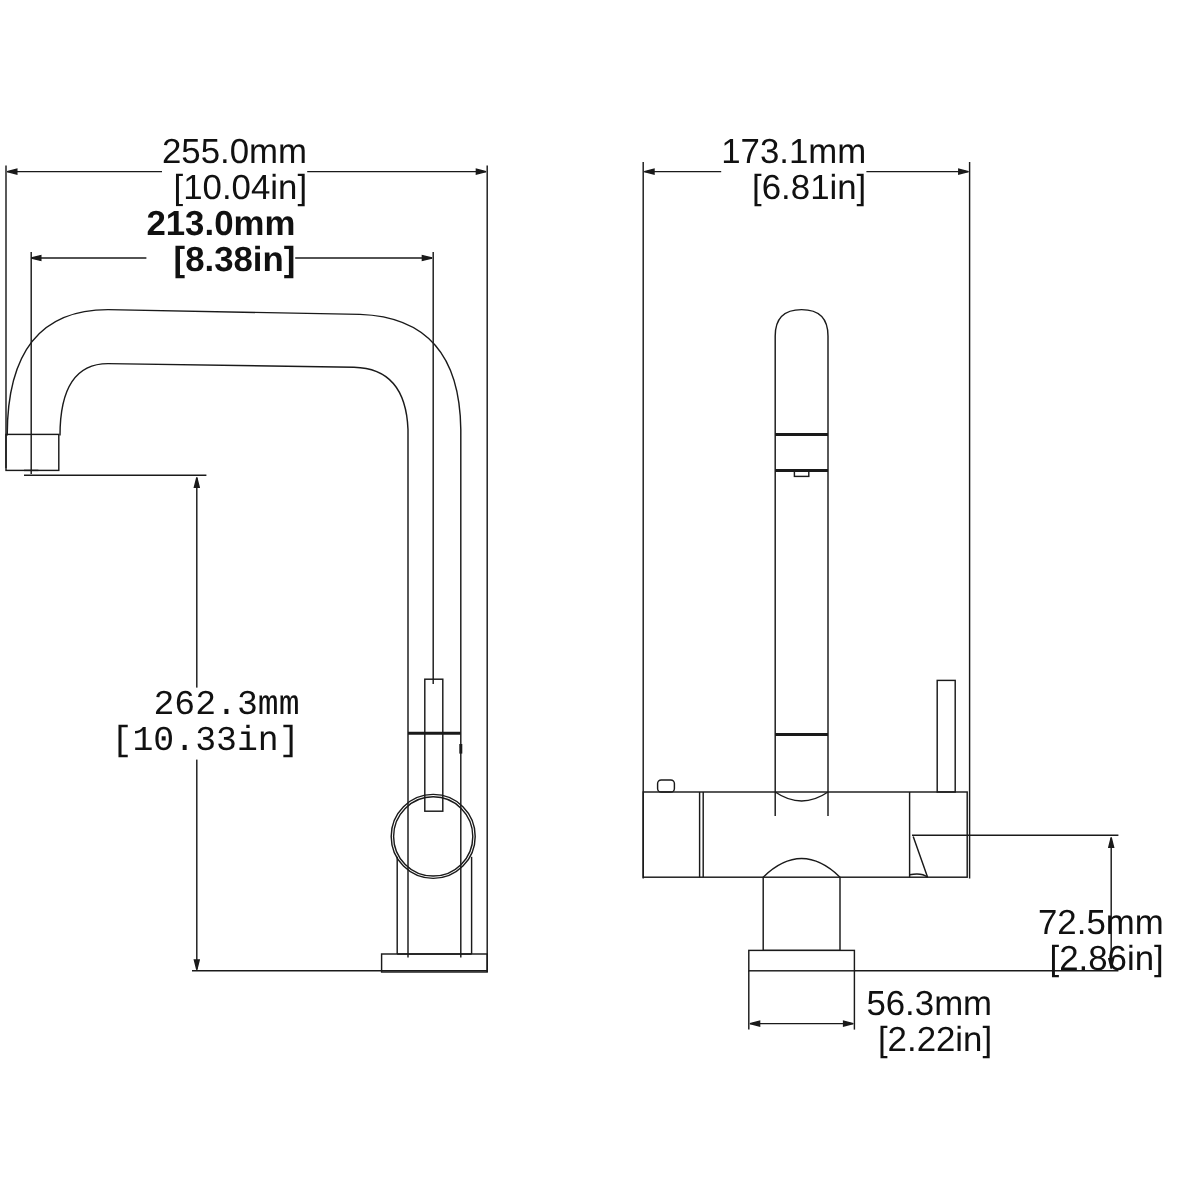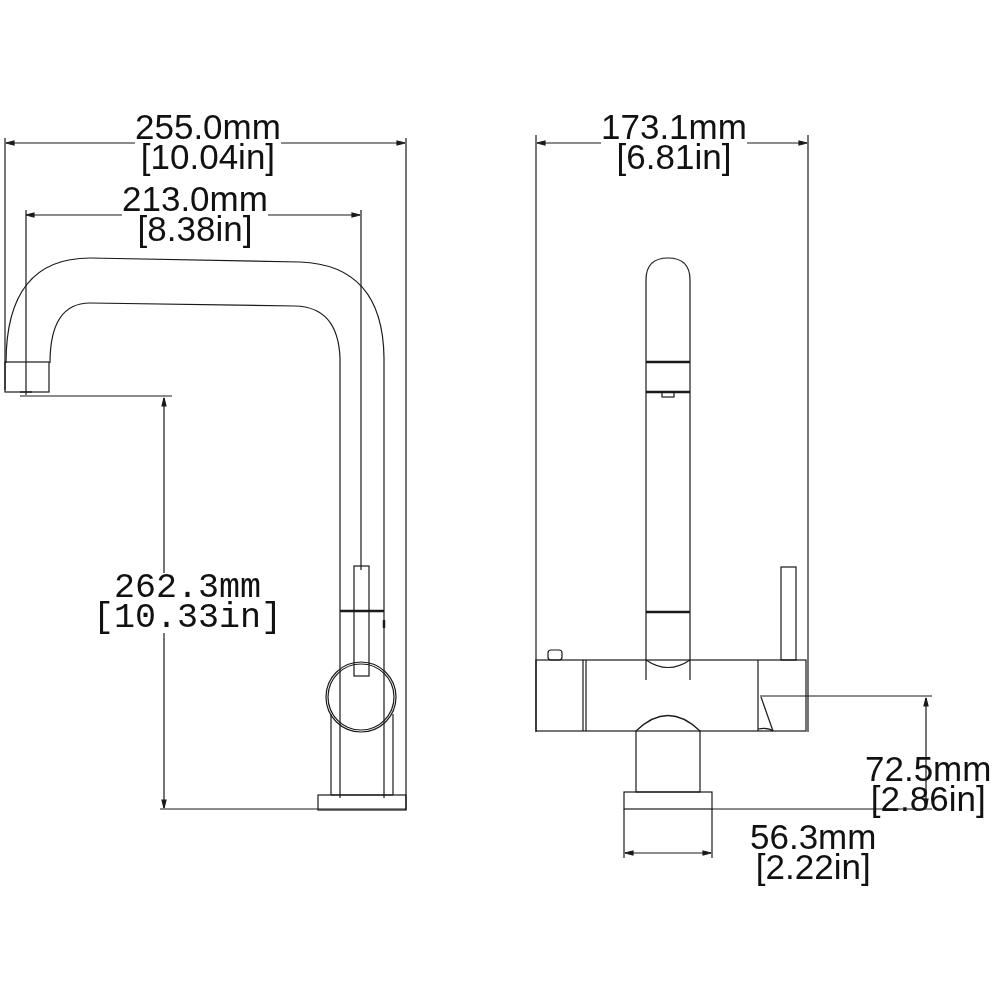--- a/index.html
+++ b/index.html
@@ -1,18 +1,18 @@
 <!DOCTYPE html>
 <html><head>
   <meta charset="utf-8">
   <style>
     html, body { margin: 0; padding: 0; background: #ffffff; }
     body { width: 1000px; height: 1000px; position: relative; overflow: hidden; }
     svg { position: absolute; left: 0; top: 0; }
-    .lbl { position: absolute; font-family: "Liberation Sans", sans-serif; color: #111; text-align: center; line-height: 30px; font-size: 35px; background: #fff; white-space: nowrap; }
+    .lbl { position: absolute; font-family: "Liberation Sans", sans-serif; color: #111; text-align: right; line-height: 30px; font-size: 29px; background: #fff; white-space: nowrap; }
     .lbl span { display: block; }
   </style>
 </head>
 <body>
 
 <svg width="1000" height="1000" viewBox="0 0 1000 1000" fill="none" stroke="#1a1a1a" stroke-width="1.2">
 
   <g>
 
     <line x1="6" y1="143" x2="405" y2="143"></line>
@@ -88,32 +88,32 @@
 
     <line x1="625" y1="853" x2="711" y2="853"></line>
     <path d="M625 853 l8 -2 v4 z M711 853 l-8 -2 v4 z" fill="#1a1a1a"></path>
   </g>
 </svg>
 
 <div class="lbl" style="left:135px; top:112px;">
   <span>255.0mm</span>
   <span>[10.04in]</span>
 </div>
-<div class="lbl" style="left:122px; top:184px;">
+<div class="lbl" style="left:122px; top:172px;font-weight:bold;">
   <span>213.0mm</span>
   <span>[8.38in]</span>
 </div>
 <div class="lbl" style="left:93px; top:573px;font-family:Liberation Mono, monospace;">
   <span>262.3mm</span>
   <span>[10.33in]</span>
 </div>
 <div class="lbl" style="left:601px; top:112px;">
   <span>173.1mm</span>
   <span>[6.81in]</span>
 </div>
 <div class="lbl" style="left:865px; top:754px; background:transparent;">
   <span>72.5mm</span>
   <span>[2.86in]</span>
 </div>
-<div class="lbl" style="left:722px; top:822px; background:transparent;margin-left:28px;">
+<div class="lbl" style="left:722px; top:822px; background:transparent;">
   <span>56.3mm</span>
   <span>[2.22in]</span>
 </div>
 
 </body></html>

